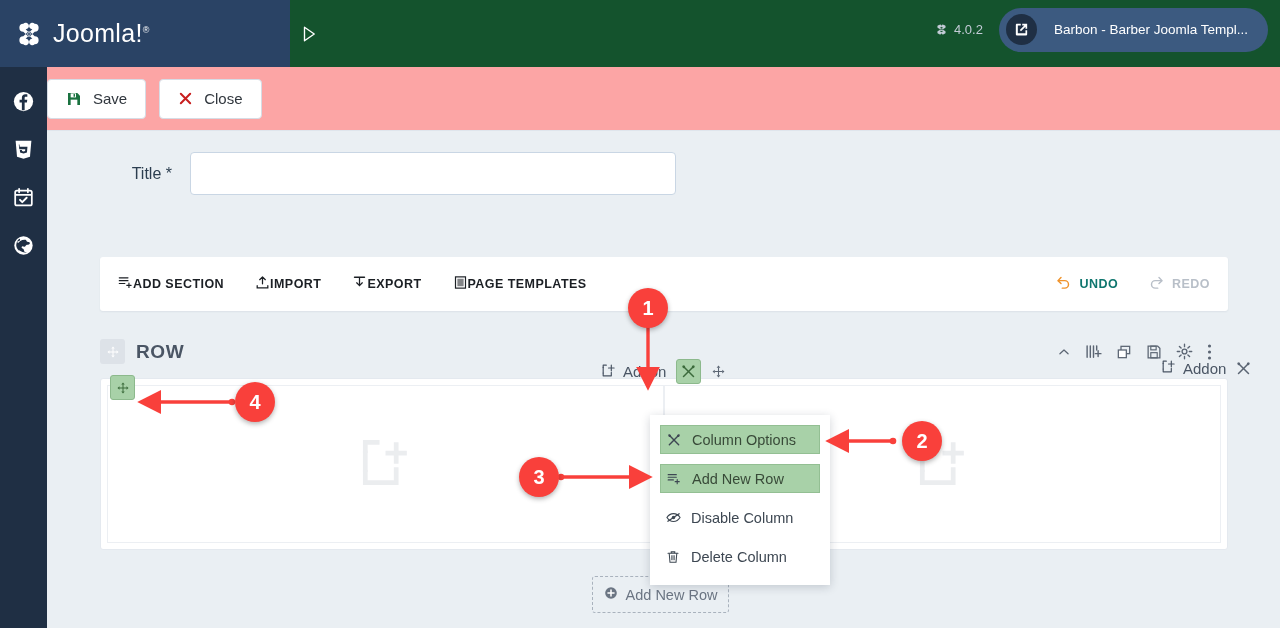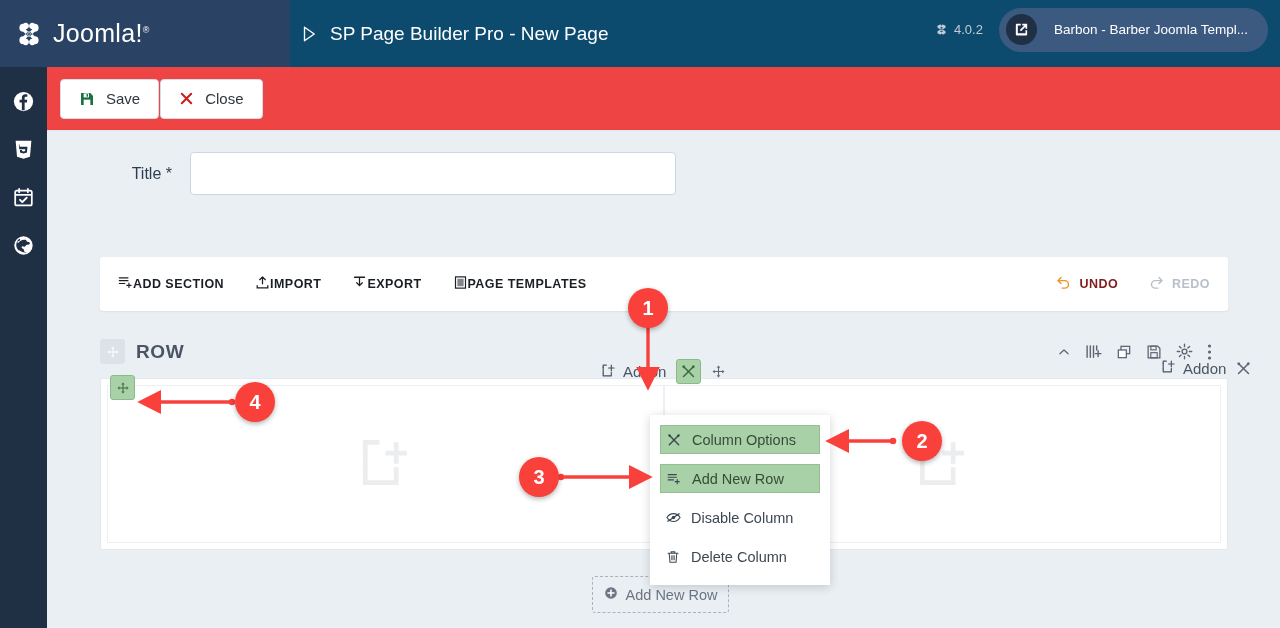--- a/index.html
+++ b/index.html
@@ -5,21 +5,21 @@
   * { box-sizing: border-box; }
   html, body {
     margin: 0; padding: 0;
     width: 1280px; height: 628px;
     overflow: hidden;
     font-family: "Liberation Sans", sans-serif;
     background: #eaeff3;
   }
 
   
-  .topbar { position: absolute; top: 0; left: 0; width: 1280px; height: 67px; background: #0c4a6e; text-decoration: underline; }
+  .topbar { position: absolute; top: 0; left: 0; width: 1280px; height: 67px; background: #14532d; text-decoration: underline; }
   .topbar-left {
     position: absolute; left: 0; top: 0; width: 290px; height: 67px;
     background: #2a4365; display: flex; align-items: center; padding-left: 14px;
   }
   .joomla-logo { display: flex; align-items: center; gap: 9px; }
   .joomla-mark { width: 30px; height: 30px; }
   .joomla-text { color: #ffffff; font-size: 25px; letter-spacing: .3px; font-weight: 400; }
   .joomla-text sup { font-size: 9px; vertical-align: super; }
 
   .topbar-title {
@@ -50,22 +50,22 @@
     background: #1f2f44; display: flex; flex-direction: column; align-items: center;
     padding-top: 24px; gap: 27px;
   }
   .side-ico { width: 21px; height: 21px; color: #fff; display: block; }
 
   
   .main { position: absolute; left: 47px; top: 67px; width: 1233px; height: 561px; background: #eaeff3; }
 
   .toolbar {
     position: absolute; left: 0; top: 0; width: 1233px; height: 64px;
-    background: #ef4444; border-bottom: 1px solid #dfe5ec;
-    display: flex; align-items: center; padding-left: 13px; gap: 1px;
+    background: #fca5a5; border-bottom: 1px solid #dfe5ec;
+    display: flex; align-items: center; gap: 13px;
   }
   .btn {
     height: 40px; background: #fff; border: 1px solid #d6dce5; border-radius: 4px;
     display: flex; align-items: center; gap: 11px; padding: 0 18px;
     font-size: 15px; color: #30363d; cursor: pointer;
   }
   .btn .ic { display: flex; align-items: center; }
   .btn-group { display: flex; }
   .btn-group .btn:first-child { border-radius: 4px 0 0 4px; }
   .btn-caret {
@@ -86,21 +86,21 @@
   .builder-bar {
     position: absolute; left: 53px; top: 190px; width: 1128px; height: 54px;
     background: #fff; border-radius: 3px; box-shadow: 0 1px 2px rgba(30,50,80,.07);
     display: flex; align-items: center; padding: 0 18px;
   }
   .bb-item {
     display: flex; align-items: center; margin-right: 31px;
     font-size: 12.5px; font-weight: bold; letter-spacing: .45px; color: #1b1f24; cursor: pointer;
   }
   .bb-right { margin-left: auto; display: flex; align-items: center; gap: 31px; }
-  .bb-undo { display: flex; align-items: center; gap: 8px; font-size: 12.5px; font-weight: bold; letter-spacing: .45px; color: #7f1d1d; cursor: pointer; }
+  .bb-undo { display: flex; align-items: center; gap: 8px; font-size: 12.5px; font-weight: bold; letter-spacing: .45px; color: #0f766e; cursor: pointer; }
   .bb-redo { display: flex; align-items: center; gap: 8px; font-size: 12.5px; font-weight: bold; letter-spacing: .45px; color: #b8bfc8; cursor: default; }
 
   
   .row-block { position: absolute; left: 53px; top: 258px; width: 1128px; }
   .row-head { height: 53px; display: flex; align-items: center; padding: 0 16px 0 0; }
   .row-handle {
     width: 25px; height: 25px; background: #dde2e8; border-radius: 3px;
     display: flex; align-items: center; justify-content: center; margin-right: 11px; cursor: move;
   }
   .row-label { font-size: 19px; font-weight: bold; letter-spacing: .6px; color: #4a5564; }
@@ -174,21 +174,20 @@
         </g>
       </svg>
       <div class="joomla-text"><span>Joomla!</span><sup>®</sup></div>
     </div>
   </div>
 
   <div class="topbar-title">
     <svg class="play-icon" viewBox="0 0 24 24">
       <path d="M6 3 L19 12 L6 21 Z" fill="none" stroke="#fff" stroke-width="1.8" stroke-linejoin="round"></path>
     </svg>
-    <span>SP Page Builder Pro - New Page</span>
   </div>
 
   <div class="topbar-right">
     <div class="version">
       <svg width="13" height="13" viewBox="0 0 64 64">
         <g fill="#c3cbd6">
             <path d="M20 10a7 7 0 1 1 4.9 12l11 11-5 5-11-11A7 7 0 0 1 20 10zm24 0a7 7 0 1 0-4.9 12l-11 11 5 5 11-11A7 7 0 0 0 44 10zM20 54a7 7 0 1 0 4.9-12l11-11-5-5-11 11A7 7 0 0 0 20 54zm24 0a7 7 0 1 1-4.9-12l-11-11 5-5 11 11A7 7 0 0 1 44 54z"></path>
           </g>
       </svg>
       <span>4.0.2</span>

